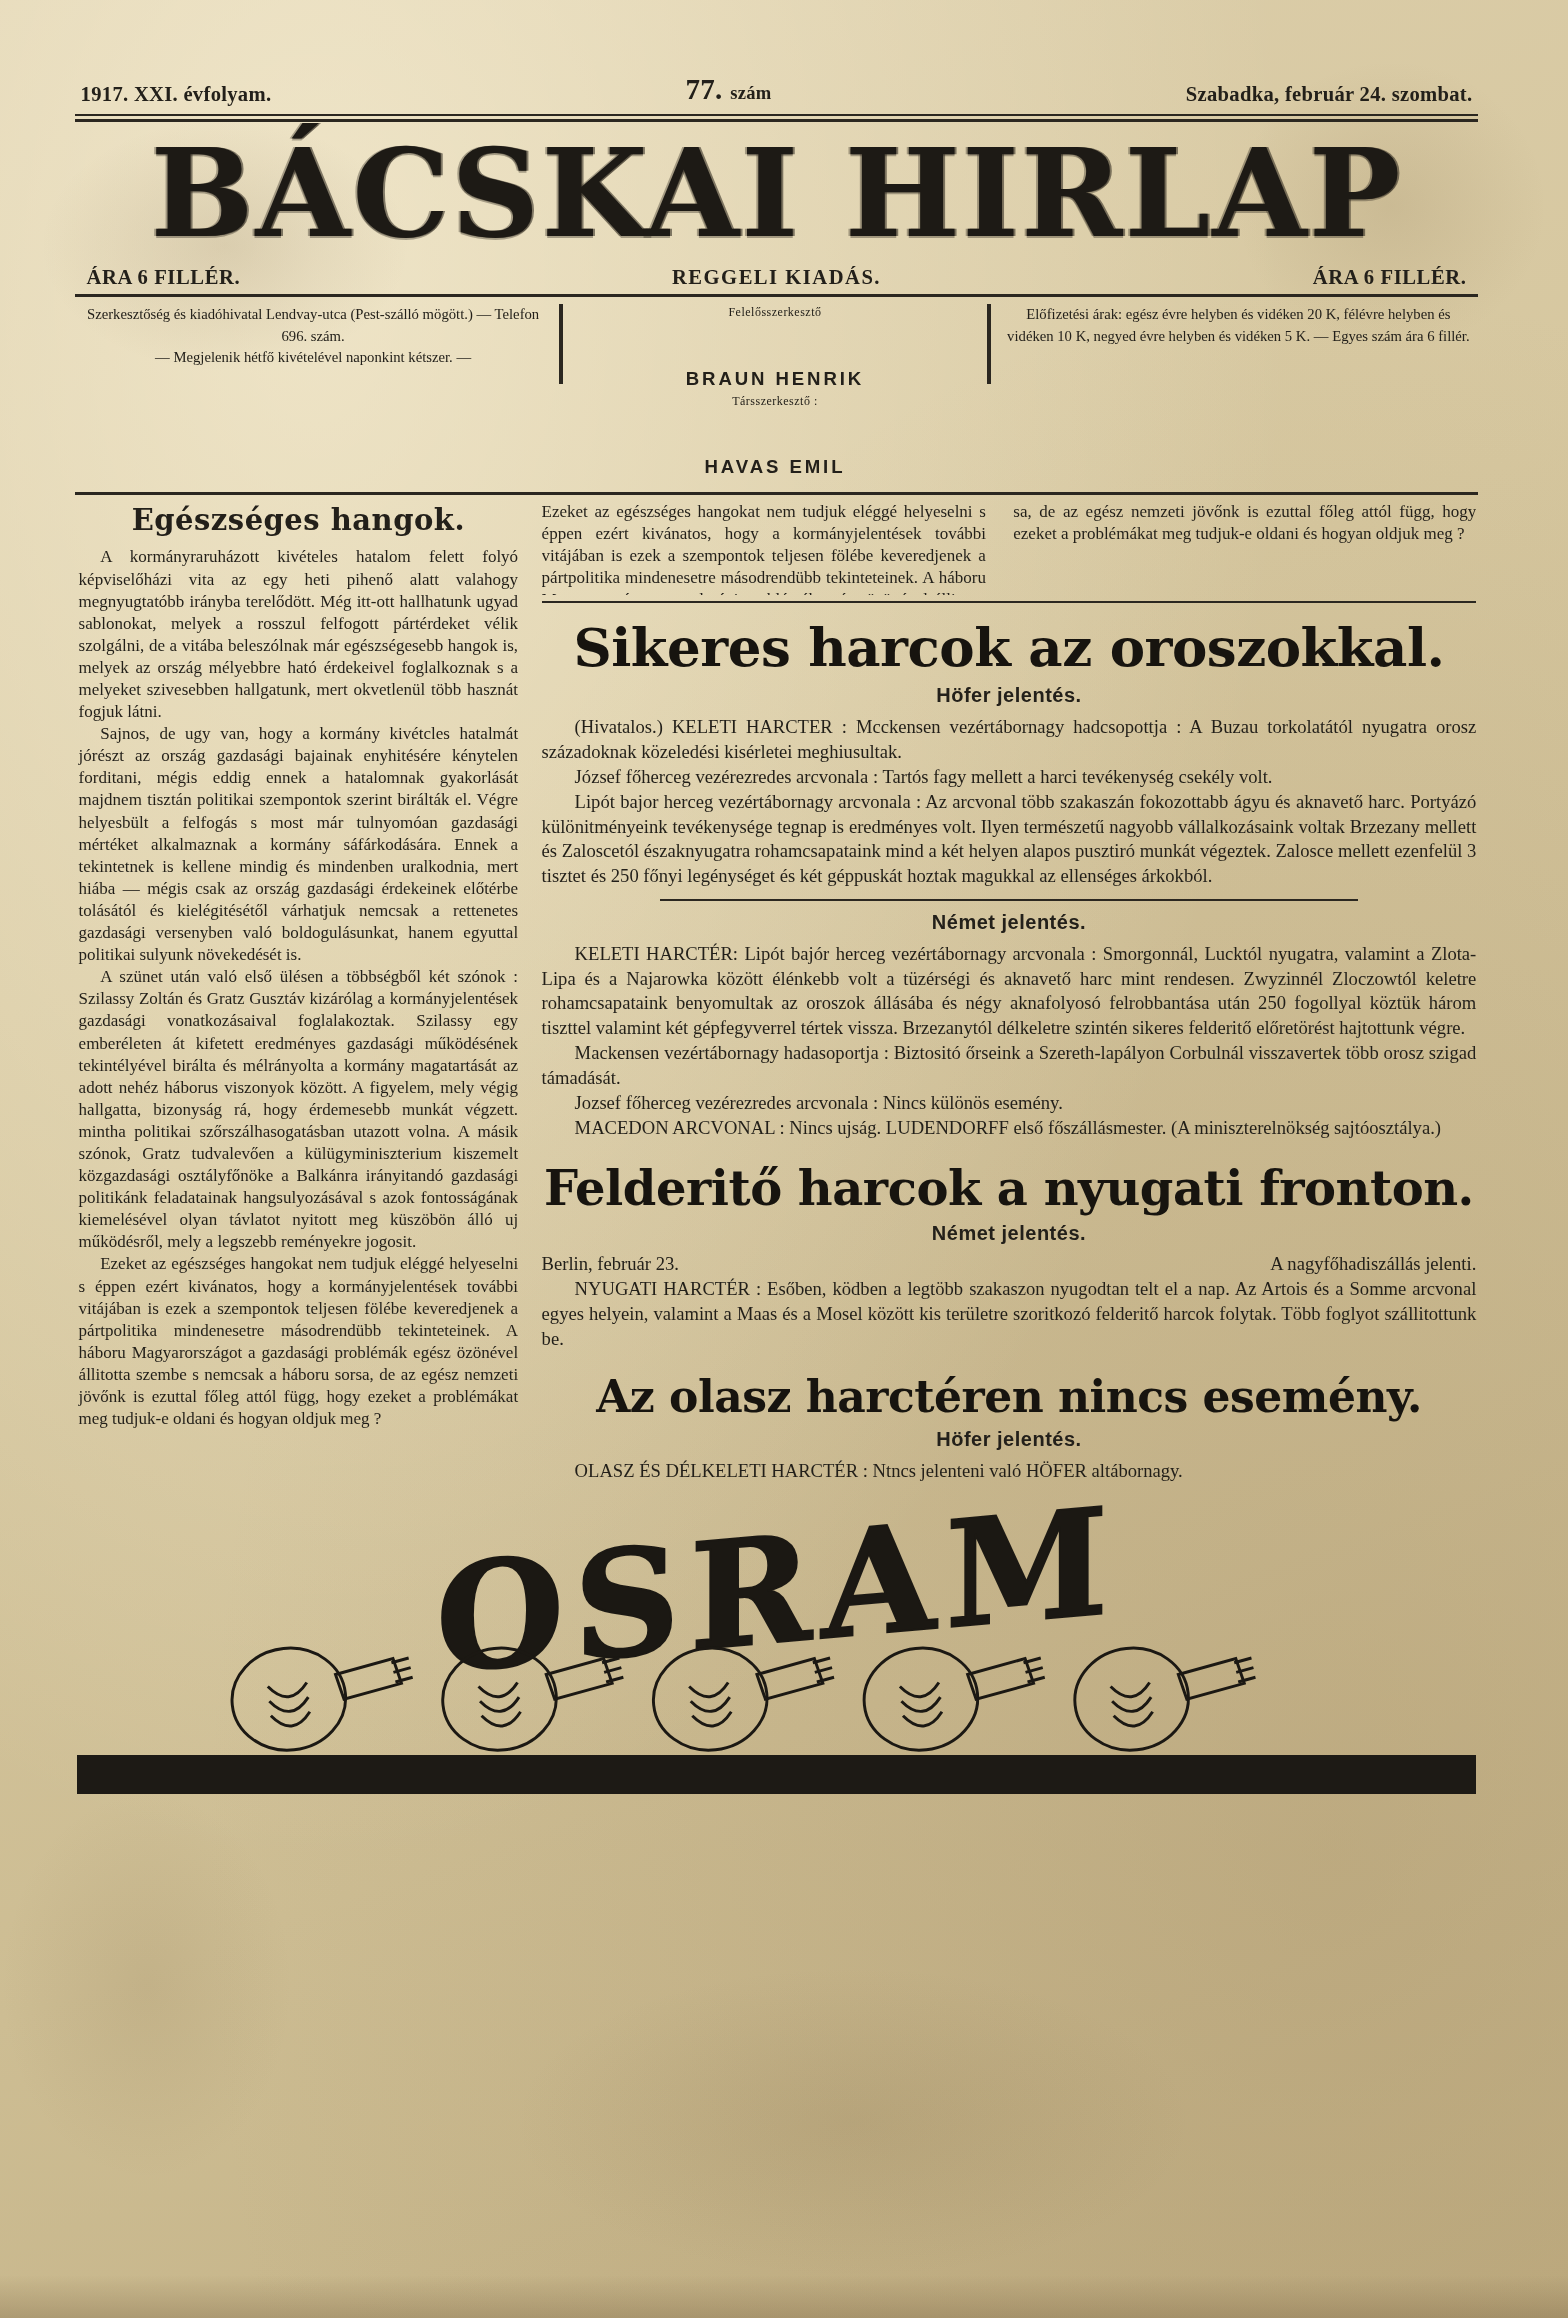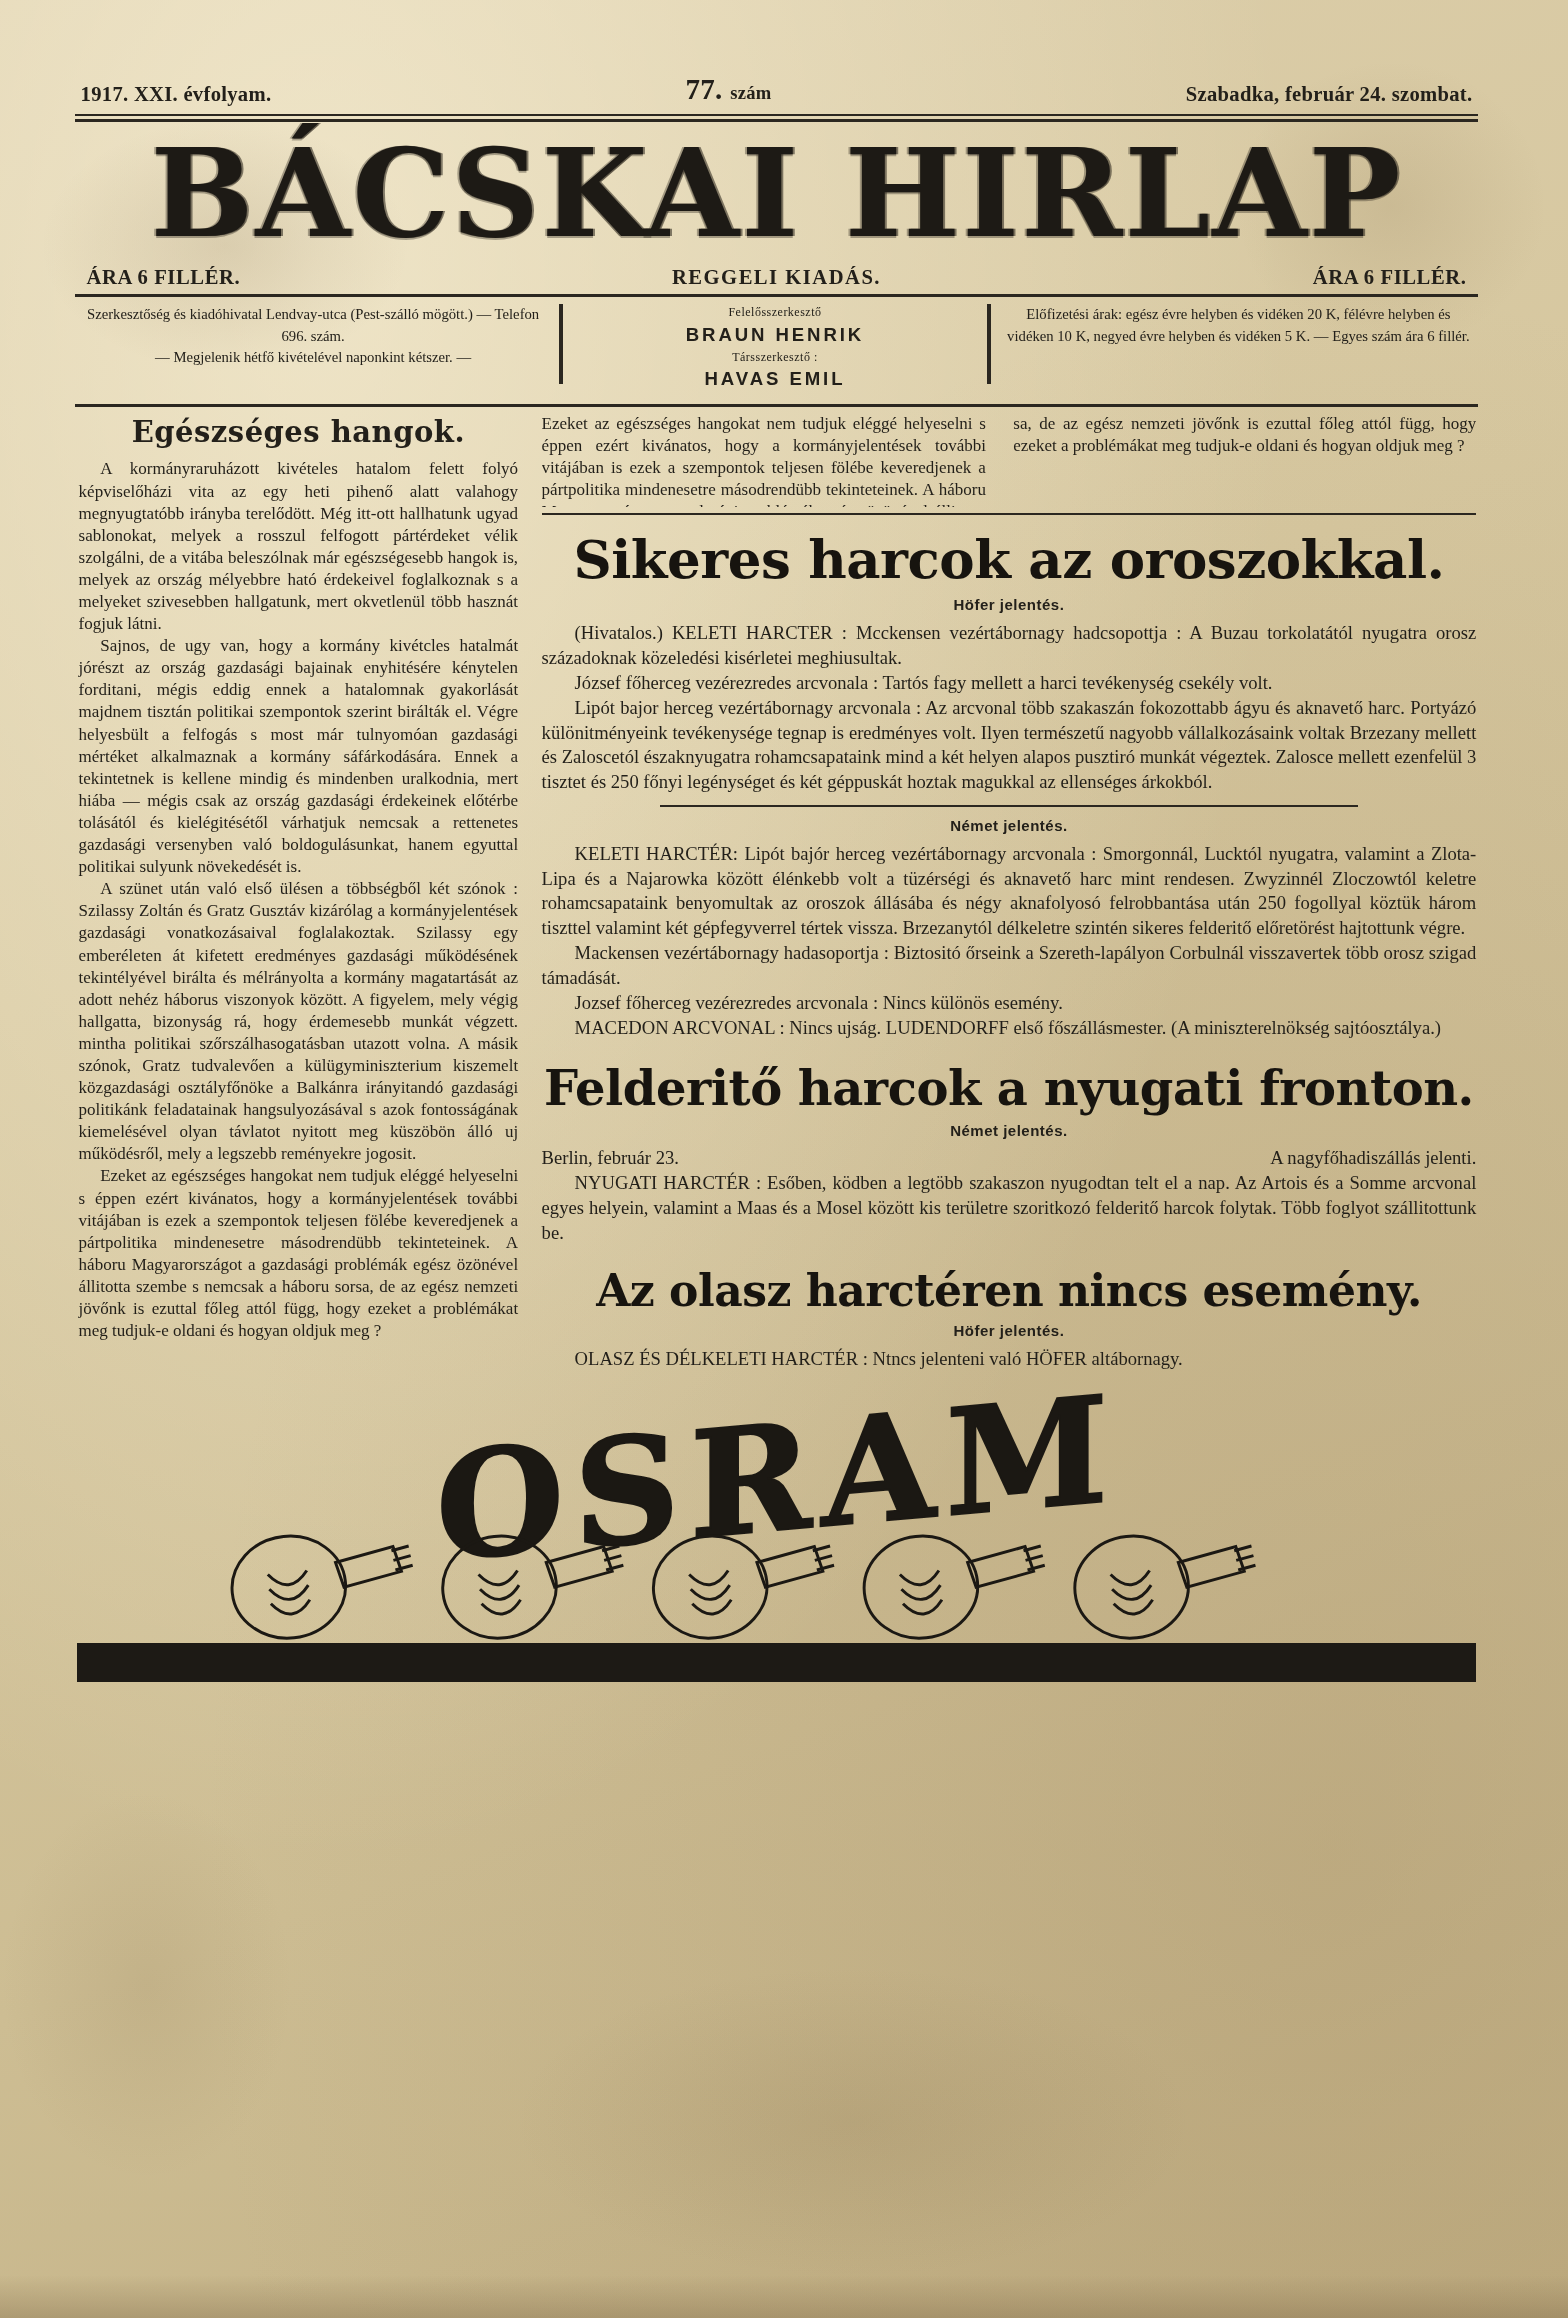--- a/index.html
+++ b/index.html
@@ -108,20 +108,21 @@
     border-right: 2px solid #2b2720;
     margin: 0 3.9px;
     height: 80px;
   }
   .imprint .ed-role { font-size: 12px; letter-spacing: 0.5px; }
   .imprint .ed-name {
     font-size: 18.6px;
     letter-spacing: 2.9px;
     font-weight: bold;
     font-family: "Liberation Sans", sans-serif;
+    margin-top: 44px;
   }
 
   
   .body-cols {
     display: flex;
     padding: 5.9px 9.8px 0 9.8px;
   }
   .col1 { width: 461px; padding: 0 13.7px 0 7.8px; box-sizing: border-box; }
   .col23 { flex: 1; padding: 0 5.9px 0 9.8px; box-sizing: border-box; }
 
@@ -155,21 +156,21 @@
     letter-spacing: -0.5px;
     color: #17140f;
   }
   .bh1 { font-size: 53px; margin: 13.7px 0 5.9px 0; }
   .bh2 { font-size: 48px; margin: 19.6px 0 5.9px 0; }
   .bh3 { font-size: 44px; margin: 19.6px 0 5.9px 0; }
   .subhead {
     text-align: center;
     font-family: "Liberation Sans", sans-serif;
     font-weight: bold;
-    font-size: 15px;
+    font-size: 20px;
     letter-spacing: 0.5px;
     margin: 2px 0 7.8px 0;
   }
   .wide p {
     font-size: 18.6px;
     line-height: 1.34;
     text-align: justify;
     text-indent: 33px;
     margin: 0;
     color: #221f19;

